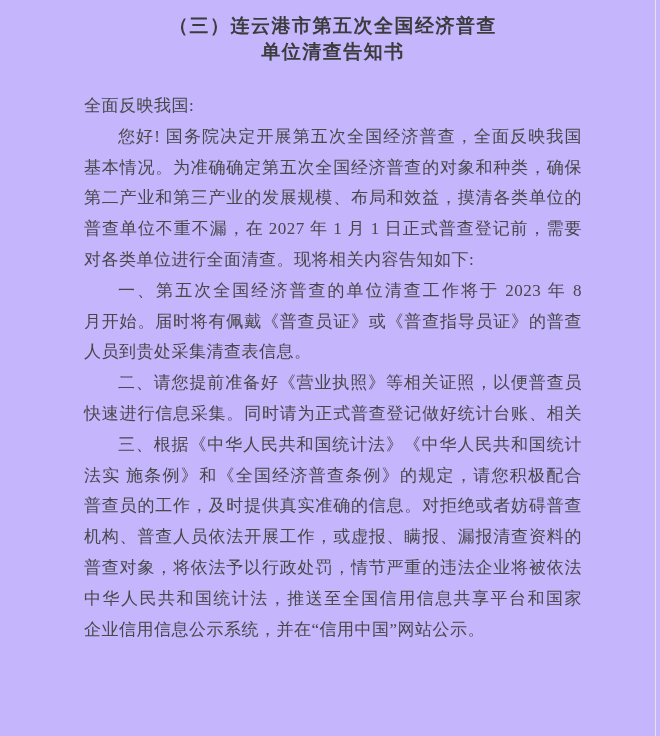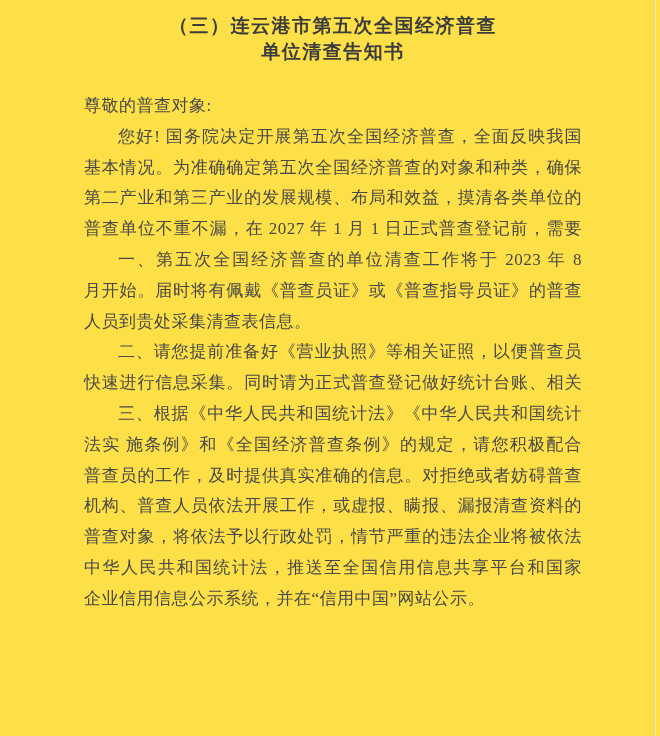--- a/index.html
+++ b/index.html
@@ -5,21 +5,21 @@
   html, body {
     margin: 0;
     padding: 0;
     background: #ffffff;
   }
   .page {
     position: relative;
     box-sizing: border-box;
     width: 660px;
     height: 736px;
-    background: #fde047;
+    background: #c4b5fd;
     padding: 13px 78px 0 84px;
     font-family: "Liberation Serif", "DejaVu Serif", serif;
     color: #484848;
     overflow: hidden;
   }
   .scan-edge {
     position: absolute;
     top: 0;
     bottom: 0;
     right: 4px;
@@ -61,25 +61,26 @@
 </head>
 <body>
 
 <div class="page">
   <div class="scan-edge"></div>
 
   <div class="doc-title">（三）连云港市第五次全国经济普查</div>
   <div class="doc-title">单位清查告知书</div>
 
   <div class="body-text">
-    <div class="ln salutation">尊敬的普查对象:</div>
+    <div class="ln salutation">全面反映我国:</div>
     <div class="ln indent">您好! 国务院决定开展第五次全国经济普查，全面反映我国</div>
     <div class="ln">基本情况。为准确确定第五次全国经济普查的对象和种类，确保</div>
     <div class="ln">第二产业和第三产业的发展规模、布局和效益，摸清各类单位的</div>
     <div class="ln">普查单位不重不漏，在 2027 年 1 月 1 日正式普查登记前，需要</div>
+    <div class="ln short">对各类单位进行全面清查。现将相关内容告知如下:</div>
     <div class="ln indent">一、第五次全国经济普查的单位清查工作将于 2023 年 8</div>
     <div class="ln">月开始。届时将有佩戴《普查员证》或《普查指导员证》的普查</div>
     <div class="ln short">人员到贵处采集清查表信息。</div>
     <div class="ln indent">二、请您提前准备好《营业执照》等相关证照，以便普查员</div>
     <div class="ln">快速进行信息采集。同时请为正式普查登记做好统计台账、相关</div>
     <div class="ln indent">三、根据《中华人民共和国统计法》《中华人民共和国统计</div>
     <div class="ln">法实 施条例》和《全国经济普查条例》的规定，请您积极配合</div>
     <div class="ln">普查员的工作，及时提供真实准确的信息。对拒绝或者妨碍普查</div>
     <div class="ln">机构、普查人员依法开展工作，或虚报、瞒报、漏报清查资料的</div>
     <div class="ln">普查对象，将依法予以行政处罚，情节严重的违法企业将被依法</div>

